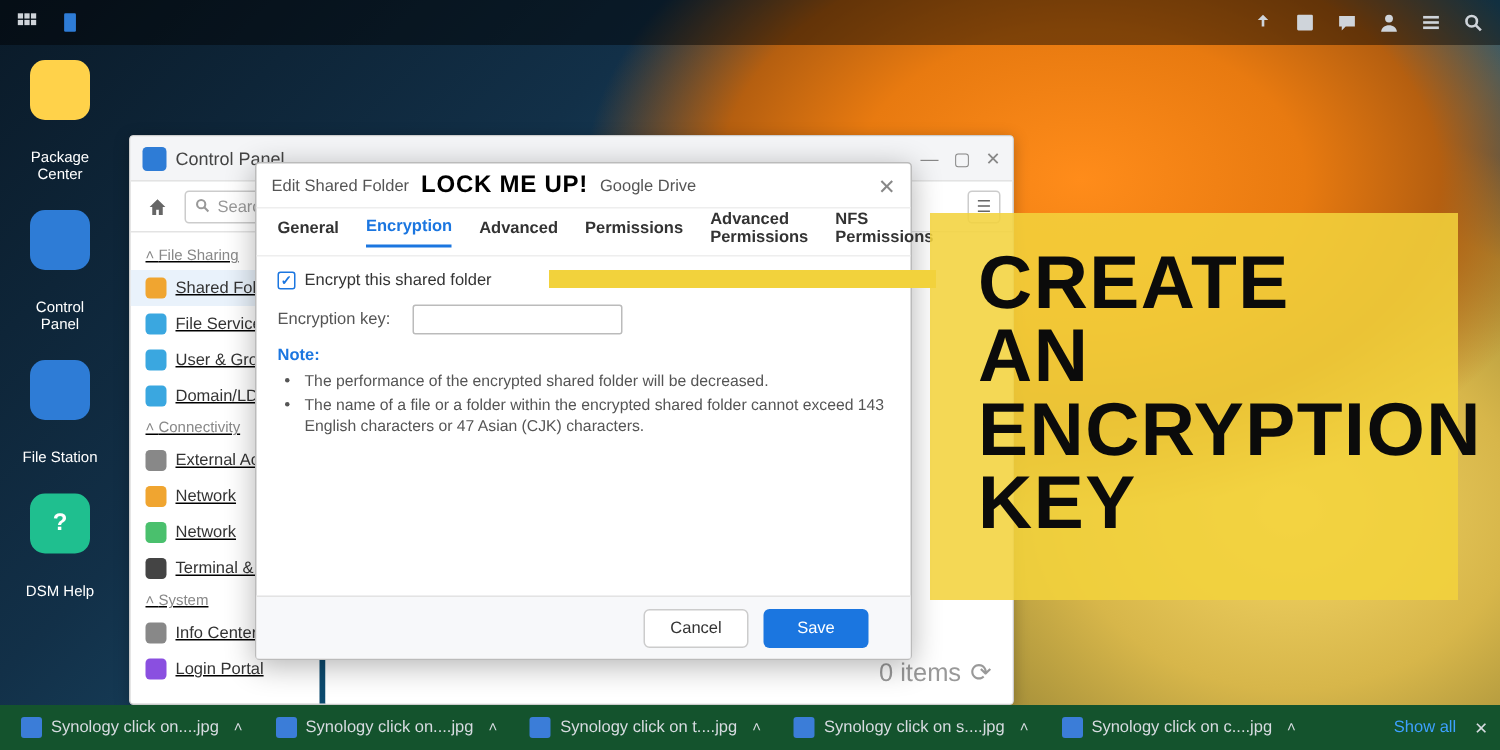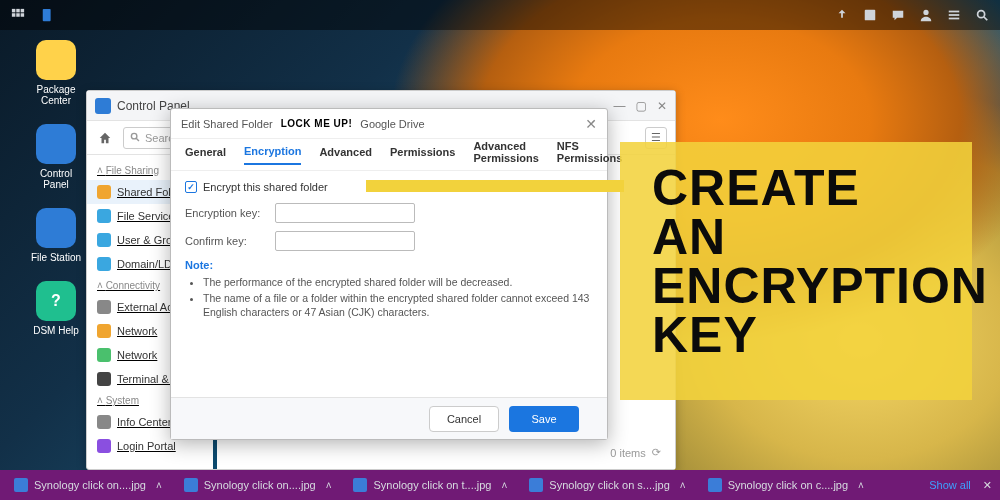--- a/index.html
+++ b/index.html
@@ -10,44 +10,44 @@
       radial-gradient(ellipse 500px 400px at 860px 340px, #f5d766 0%, #d7b64a 30%, #a6903a 50%, rgba(0,0,0,0) 65%),
       linear-gradient(135deg, #0a1a28 0%, #123048 30%, #1c5070 55%, #215a78 70%, #0e2234 100%);
   }
   .topbar { position: absolute; top: 0; left: 0; right: 0; height: 30px; background: rgba(0,0,0,0.45); display: flex; align-items: center; padding: 0 6px; }
   .topbar .left { display: flex; gap: 6px; }
   .topbar .right { margin-left: auto; display: flex; gap: 4px; }
   .tb-btn { width: 24px; height: 24px; display: flex; align-items: center; justify-content: center; color: #ddd; font-size: 13px; border-radius: 3px; }
   .tb-btn svg { width: 14px; height: 14px; fill: #cfd4da; }
 
   .desk-icons { position: absolute; top: 40px; left: 10px; display: flex; flex-direction: column; gap: 18px; }
-  .desk-icon { width: 60px; display: flex; flex-direction: column; align-items: center; gap: 4px; margin-left: 16px; }
+  .desk-icon { width: 60px; display: flex; flex-direction: column; align-items: center; gap: 20px; }
   .di-tile { width: 40px; height: 40px; border-radius: 10px; display: flex; align-items: center; justify-content: center; }
   .di-label { font-size: 10px; color: #fff; text-align: center; line-height: 1.1; }
 
   .cp-window { position: absolute; left: 86px; top: 90px; width: 590px; height: 380px; background: #fff; border: 1px solid #ccc; border-radius: 3px; box-shadow: 0 2px 10px rgba(0,0,0,0.25); }
   .cp-titlebar { height: 30px; display: flex; align-items: center; padding: 0 8px; background: #f4f5f7; border-bottom: 1px solid #e3e3e3; font-size: 12px; color: #444; }
   .cp-titlebar .win-icon { width: 16px; height: 16px; background: #2e7cd6; border-radius: 3px; margin-right: 6px; }
   .cp-titlebar .win-btns { margin-left: auto; display: flex; gap: 10px; color: #888; font-size: 12px; }
   .cp-toolbar { height: 34px; border-bottom: 1px solid #e3e3e3; display: flex; align-items: center; padding: 0 8px; gap: 8px; }
   .cp-home { width: 20px; height: 20px; color: #666; display:flex; align-items:center; justify-content:center;}
   .cp-search { flex: 0 0 140px; height: 22px; border: 1px solid #ccc; border-radius: 3px; display: flex; align-items: center; padding: 0 6px; font-size: 11px; color: #999; }
   .cp-grid { margin-left: auto; width: 22px; height: 22px; border: 1px solid #ccc; border-radius: 3px; display:flex; align-items:center; justify-content:center; color:#666; font-size:11px;}
   .cp-body { position: absolute; top: 64px; bottom: 0; left: 0; right: 0; display: flex; }
   .cp-sidebar { width: 130px; border-right: 4px solid #0c4a6e; padding: 6px 0; overflow: hidden; text-decoration: underline; }
   .sb-group { font-size: 10px; color: #888; padding: 4px 10px; }
   .sb-item { font-size: 11px; color: #333; padding: 5px 10px 5px 10px; display: flex; align-items: center; gap: 6px; white-space: nowrap; overflow: hidden; }
   .sb-item.active { background: #e9f2fb; }
   .sb-ico { width: 14px; height: 14px; border-radius: 3px; flex-shrink: 0; }
   .cp-main { flex: 1; position: relative; background: #fff; }
-  .cp-status { position: absolute; right: 14px; bottom: 10px; font-size: 11px; color: #999; display:flex; align-items:center; gap:6px;}
+  .cp-status { position: absolute; right: 14px; bottom: 10px; font-size: 17px; color: #999; display:flex; align-items:center; gap:6px;}
 
   .dialog { position: absolute; left: 170px; top: 108px; width: 438px; height: 332px; background: #fff; border: 1px solid #bbb; border-radius: 3px; box-shadow: 0 4px 20px rgba(0,0,0,0.3); z-index: 10; }
   .dlg-titlebar { height: 30px; display: flex; align-items: center; padding: 0 10px; border-bottom: 1px solid #eee; font-size: 11px; color: #555; }
-  .dlg-title-annot { font-weight: 900; font-size: 10px; color: #000; letter-spacing: 0.5px; margin: 0 8px; }
+  .dlg-title-annot { font-weight: 900; font-size: 16px; color: #000; letter-spacing: 0.5px; margin: 0 8px; }
   .dlg-close { margin-left: auto; color: #888; font-size: 14px; }
   .dlg-tabs { height: 32px; display: flex; align-items: center; gap: 18px; padding: 0 14px; font-size: 11px; border-bottom: 1px solid #eee; }
   .dlg-tab { color: #333; font-weight: 600; padding-bottom: 6px; }
   .dlg-tab.active { color: #1b76e0; border-bottom: 2px solid #1b76e0; }
   .dlg-content { padding: 10px 14px; font-size: 11px; color: #333; }
   .chk-row { display: flex; align-items: center; gap: 6px; margin-bottom: 10px; }
   .chk { width: 12px; height: 12px; border: 1px solid #1b76e0; border-radius: 2px; display:flex; align-items:center; justify-content:center; color:#1b76e0; font-size:9px; font-weight:bold;}
   .field-row { display: flex; align-items: center; margin-bottom: 8px; }
   .field-label { width: 90px; font-size: 11px; color: #555; }
   .field-input { width: 140px; height: 20px; border: 1px solid #bbb; border-radius: 2px; background: #fff; }
@@ -56,21 +56,21 @@
   .note-ul li { font-size: 10.5px; color: #555; line-height: 1.35; margin-bottom: 2px; }
   .dlg-footer { position: absolute; bottom: 0; left: 0; right: 0; height: 42px; display: flex; align-items: center; justify-content: flex-end; gap: 10px; padding: 0 28px; background: #f7f8fa; border-top: 1px solid #e3e3e3; }
   .btn { min-width: 70px; height: 26px; border-radius: 4px; font-size: 11px; display: flex; align-items: center; justify-content: center; }
   .btn-cancel { background: #fff; border: 1px solid #ccc; color: #333; }
   .btn-save { background: #1b76e0; color: #fff; }
 
   .callout-bar { position: absolute; left: 366px; top: 180px; width: 258px; height: 12px; background: #f2d23c; z-index: 15; }
   .callout-box { position: absolute; left: 620px; top: 142px; width: 352px; height: 258px; background: rgba(242,210,60,0.87); z-index: 14; padding: 22px 32px; }
   .callout-text { font-family: Impact, "Arial Black", sans-serif; font-size: 50px; line-height: 0.98; font-weight: 900; color: #0b0b0b; letter-spacing: 1px; }
 
-  .dl-bar { position: absolute; left: 0; right: 0; bottom: 0; height: 30px; background: #701a75; display: flex; align-items: center; padding: 0 8px; gap: 10px; z-index: 20; }
+  .dl-bar { position: absolute; left: 0; right: 0; bottom: 0; height: 30px; background: #14532d; display: flex; align-items: center; padding: 0 8px; gap: 10px; z-index: 20; }
   .dl-item { display: flex; align-items: center; gap: 6px; color: #d7dbe0; font-size: 11px; padding: 0 6px; }
   .dl-ico { width: 14px; height: 14px; background: #3b7dd8; border-radius: 2px; }
   .dl-caret { color: #d7dbe0; font-size: 10px; margin-left: 4px; }
   .dl-right { margin-left: auto; display: flex; align-items: center; gap: 12px; color: #3ea0ff; font-size: 11px; }
 </style>
 </head>
 <body>
 
 <div class="wallpaper"></div>
 
@@ -246,24 +246,20 @@
   </div>
   <div class="dlg-content">
     <div class="chk-row">
       <div class="chk">✓</div>
       <span>Encrypt this shared folder</span>
     </div>
     <div class="field-row">
       <div class="field-label">Encryption key:</div>
       <input class="field-input" type="password" style="">
     </div>
-    <div class="field-row">
-      <div class="field-label">Confirm key:</div>
-      <input class="field-input" type="password" style="">
-    </div>
     <div class="note-h">Note:</div>
     <ul class="note-ul">
       <li>The performance of the encrypted shared folder will be decreased.</li>
       <li>The name of a file or a folder within the encrypted shared folder cannot exceed 143 English characters or 47 Asian (CJK) characters.</li>
     </ul>
   </div>
   <div class="dlg-footer">
     <div class="btn btn-cancel">Cancel</div>
     <div class="btn btn-save">Save</div>
   </div>

